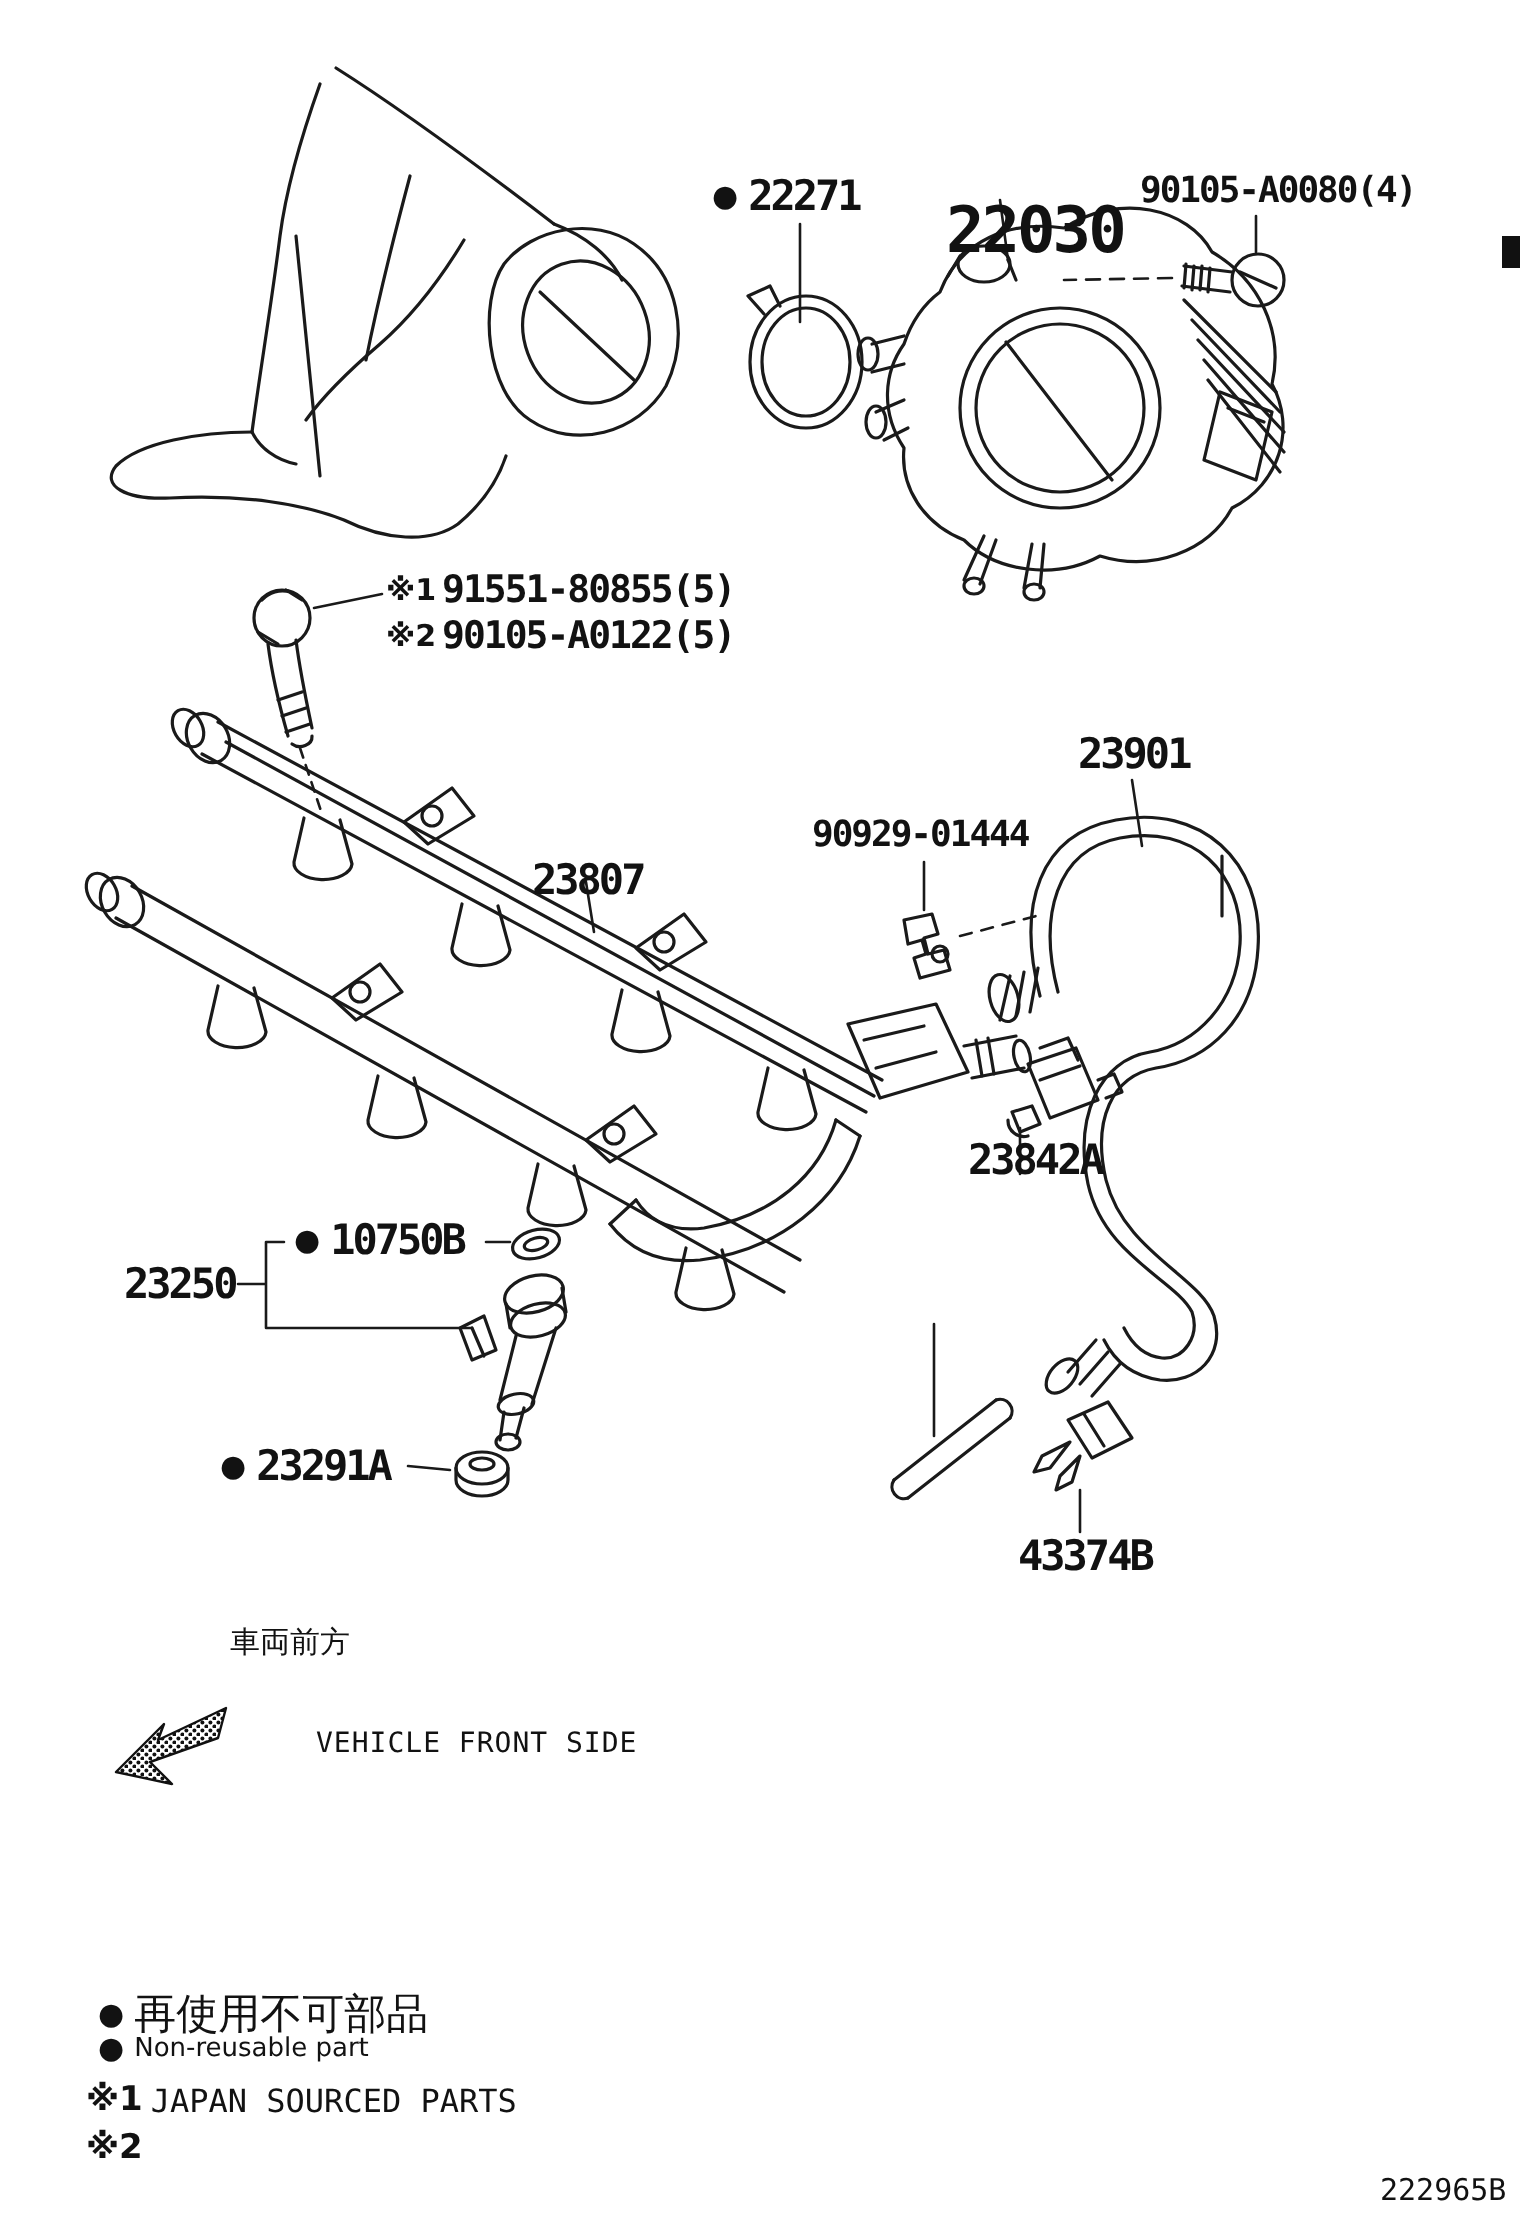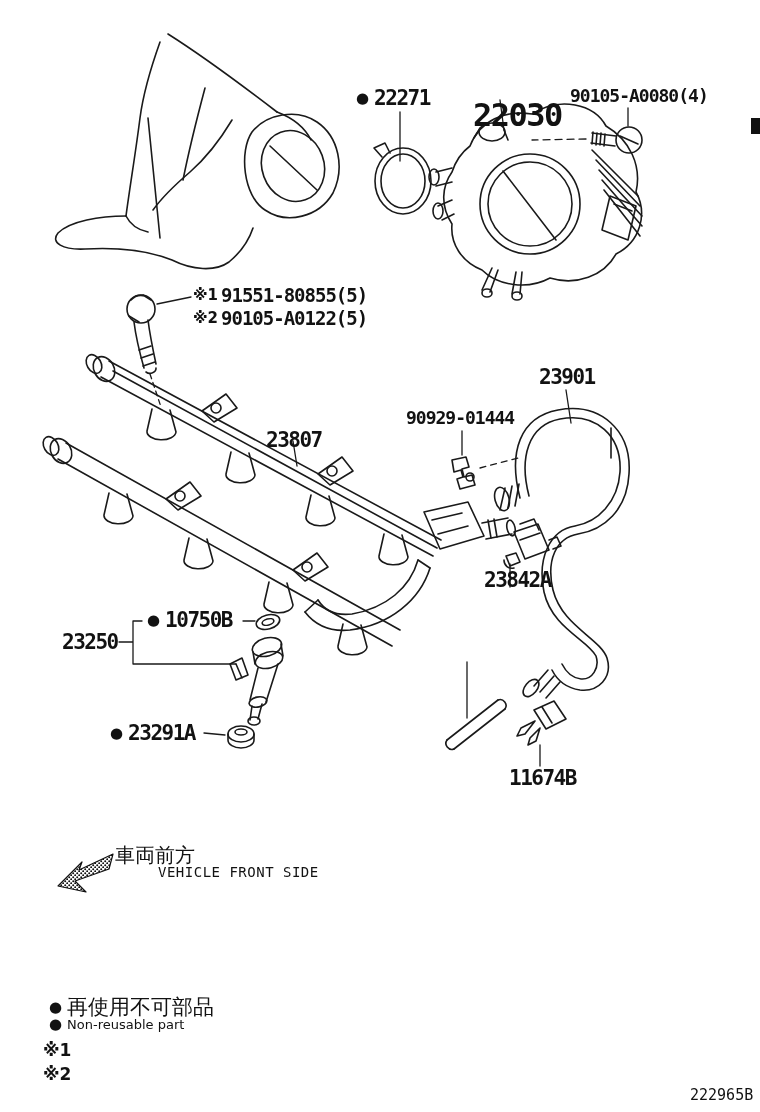--- a/index.html
+++ b/index.html
@@ -256,36 +256,37 @@
   <span>23250</span>
 </div>
 
 
 <div class="pn" style="left:110px;top:723px;">
   <span class="dot">●</span>
   <span>23291A</span>
 </div>
 
 <div class="pn" style="left:509px;top:768px;">
-  <span>11674B</span>
-</div>
-
-<div class="plain jp" style="left:115px;top:842px;font-size:20px;">車両前方</div>
+  <span>43374B</span>
+</div>
+
+<div class="plain jp" style="left:115px;top:812px;font-size:15px;">車両前方</div>
 <div class="plain" style="left:114px;top:864px;font-size:14px;letter-spacing:0.5px;margin-left:44px;">VEHICLE FRONT SIDE</div>
 
 <div class="legendline" style="left:49px;top:993px;">
   <span class="dot">●</span>
   <span class="jp" style="font-size:21px;">再使用不可部品</span>
 </div>
 <div class="legendline" style="left:49px;top:1015px;">
   <span class="dot">●</span>
   <span class="jp" style="font-size:13px;">Non-reusable part</span>
 </div>
 <div class="legendline" style="left:43px;top:1040px;">
   <span class="mk">※1</span>
+  <span class="tx">JAPAN SOURCED PARTS</span>
 </div>
 <div class="legendline" style="left:43px;top:1064px;">
   <span class="mk">※2</span>
 </div>
 
 <div class="plain" style="left:690px;top:1086px;font-size:15px;">222965B</div>
 
 </div>
 
 </body></html>

